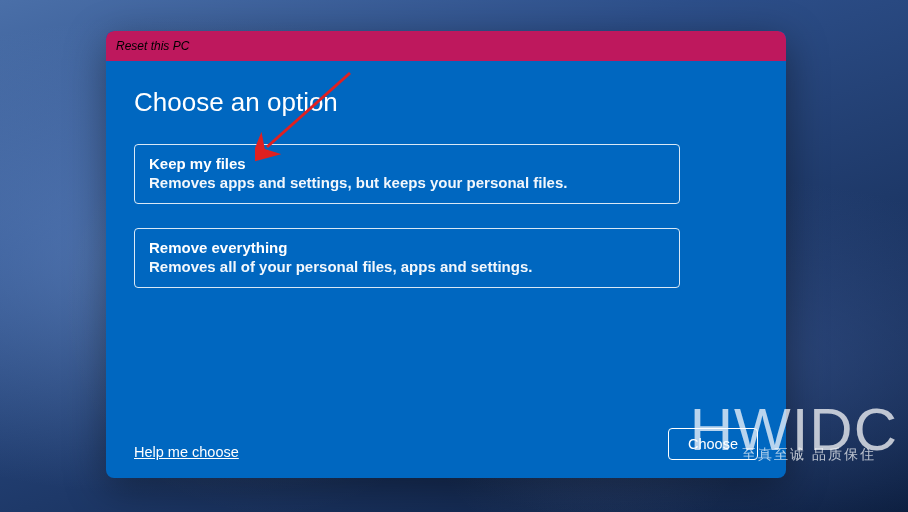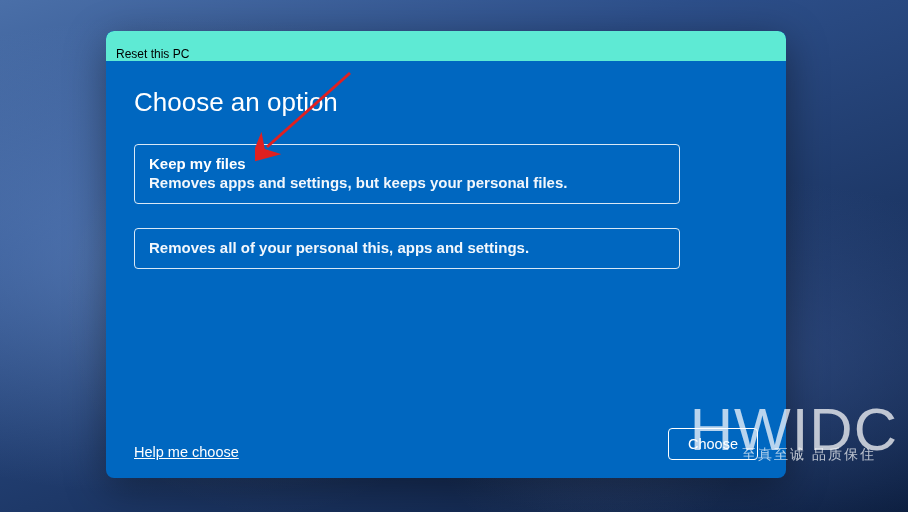--- a/index.html
+++ b/index.html
@@ -31,25 +31,26 @@
       left: 106px;
       width: 680px;
       height: 447px;
       background: #0067c0;
       border-radius: 8px;
       overflow: hidden;
       box-shadow: 0 10px 40px rgba(0,0,0,0.4);
     }
     .titlebar {
       height: 30px;
-      background: #5eead4;
+      background: #be185d;
       display: flex;
-      align-items: flex-end;
+      align-items: center;
       padding: 0 10px;
       border-radius: 8px 8px 0 0;
+      font-style: italic;
     }
     .titlebar-text {
       font-size: 12px;
       color: #000;
     }
     .dialog-body {
       padding: 26px 28px 20px 28px;
       color: #fff;
       height: calc(100% - 30px);
       display: flex;
@@ -144,21 +145,22 @@
   </div>
   <div class="dialog-body">
     <h1 class="heading">Choose an option</h1>
 
     <div class="option-card">
       <div class="option-title">Keep my files</div>
       <div class="option-desc">Removes apps and settings, but keeps your personal files.</div>
     </div>
 
     <div class="option-card">
-      <div class="option-desc">Removes all of your personal this, apps and settings.</div>
+      <div class="option-title">Remove everything</div>
+      <div class="option-desc">Removes all of your personal files, apps and settings.</div>
     </div>
 
     <div class="dialog-footer">
       <a class="help-link">Help me choose</a>
       <button class="cancel-btn">Choose</button>
     </div>
   </div>
 </div>
 
 <svg class="arrow" width="110" height="100">

